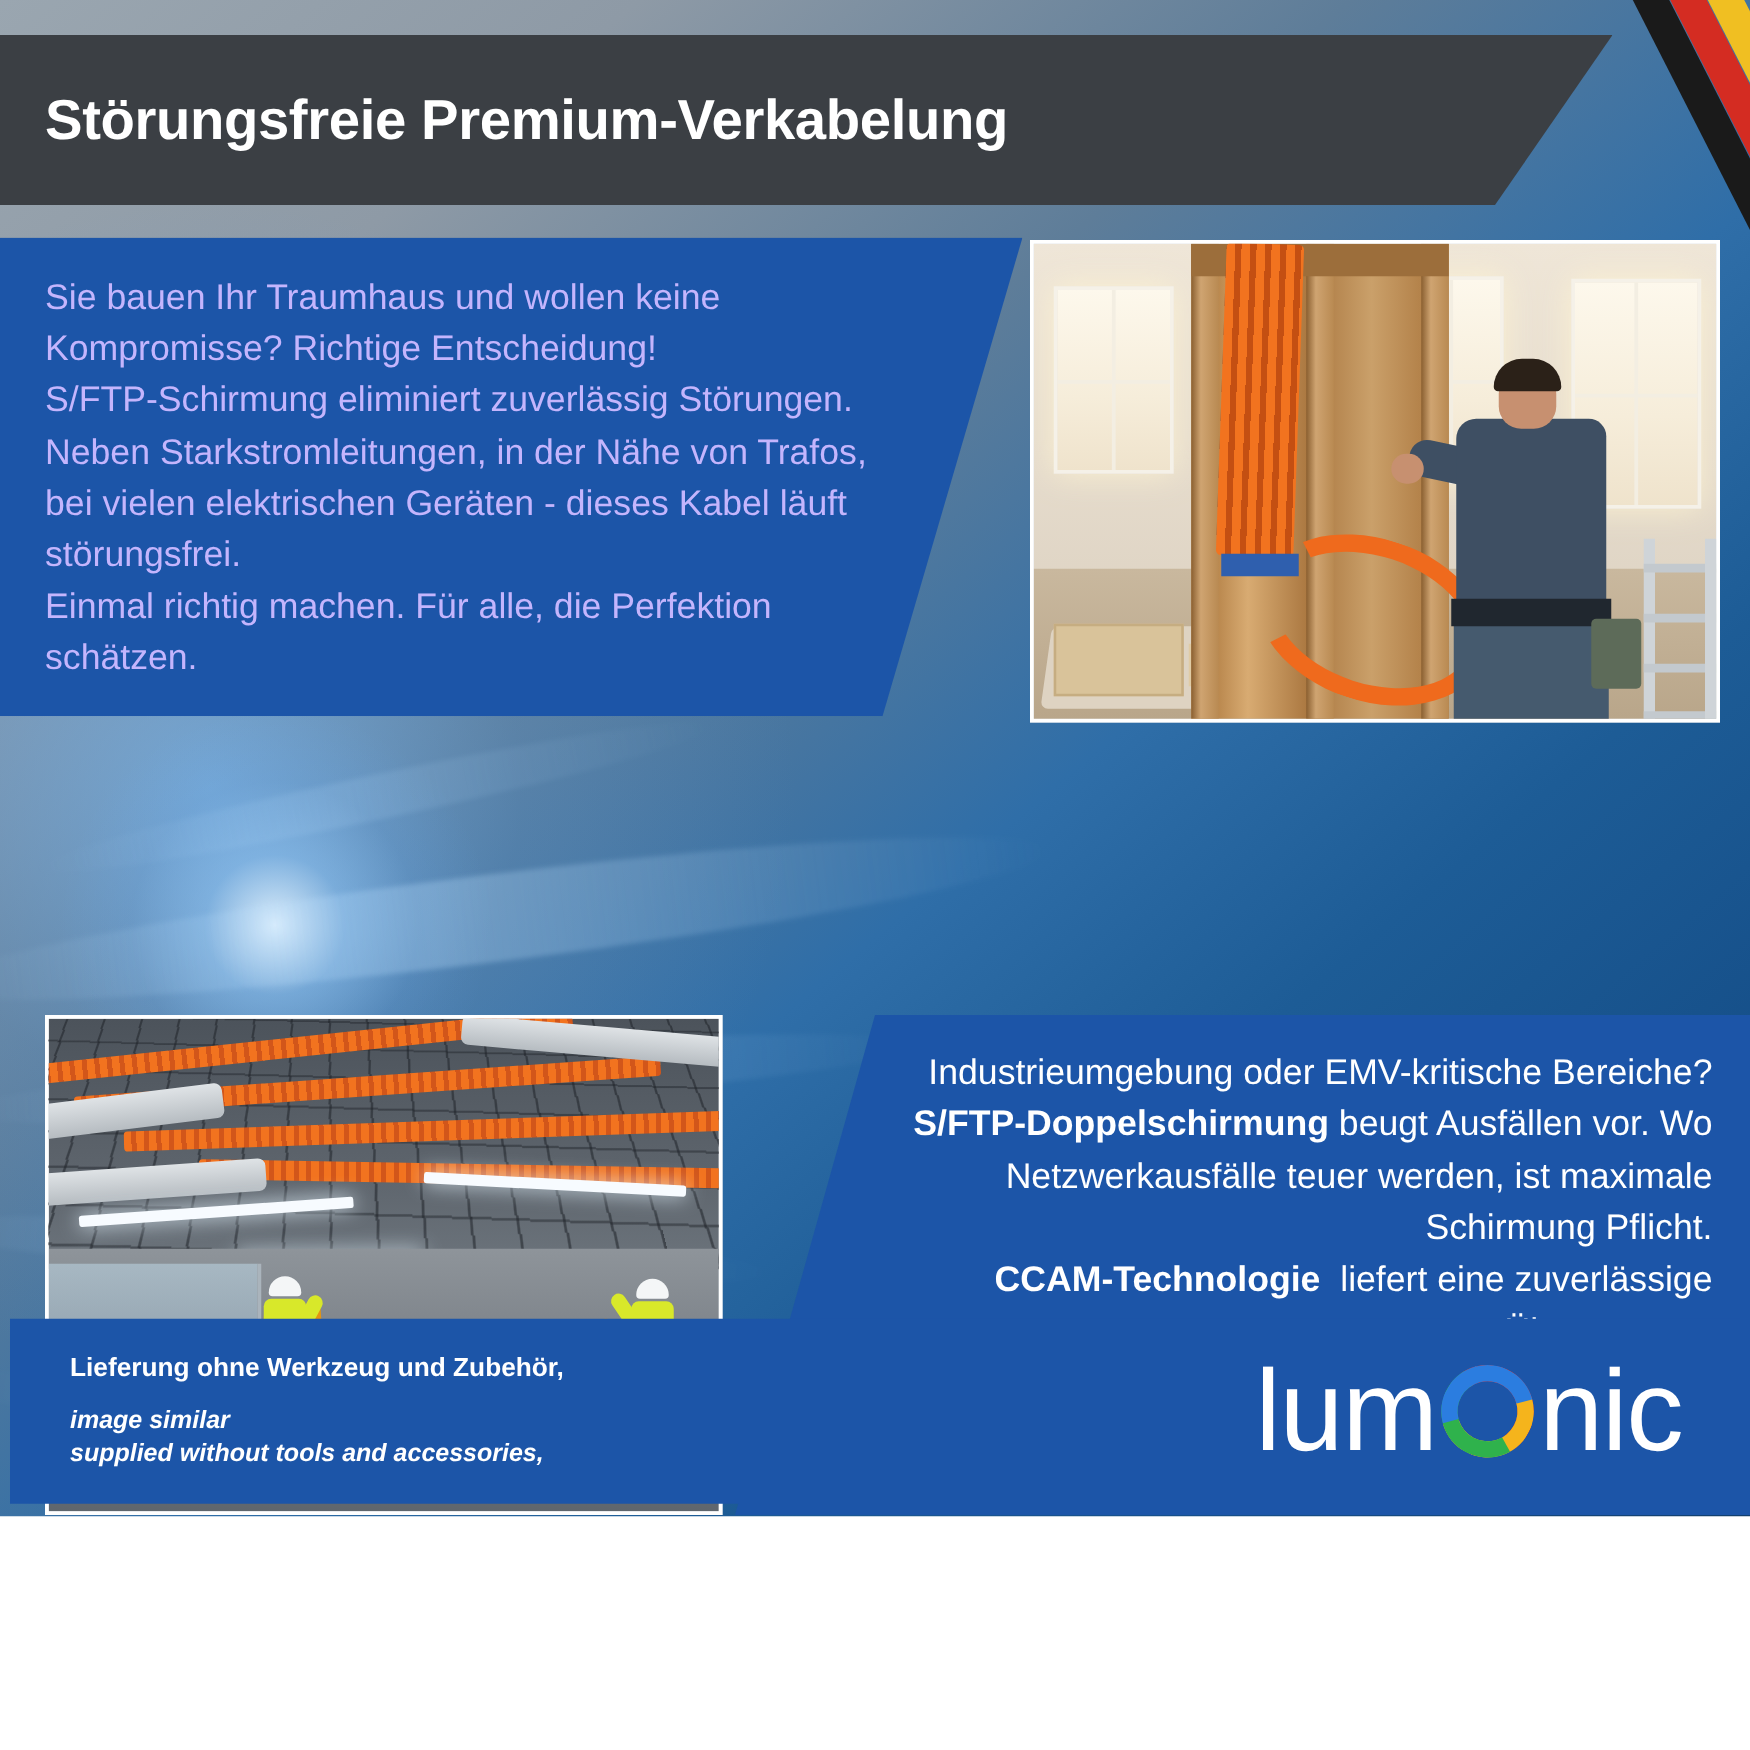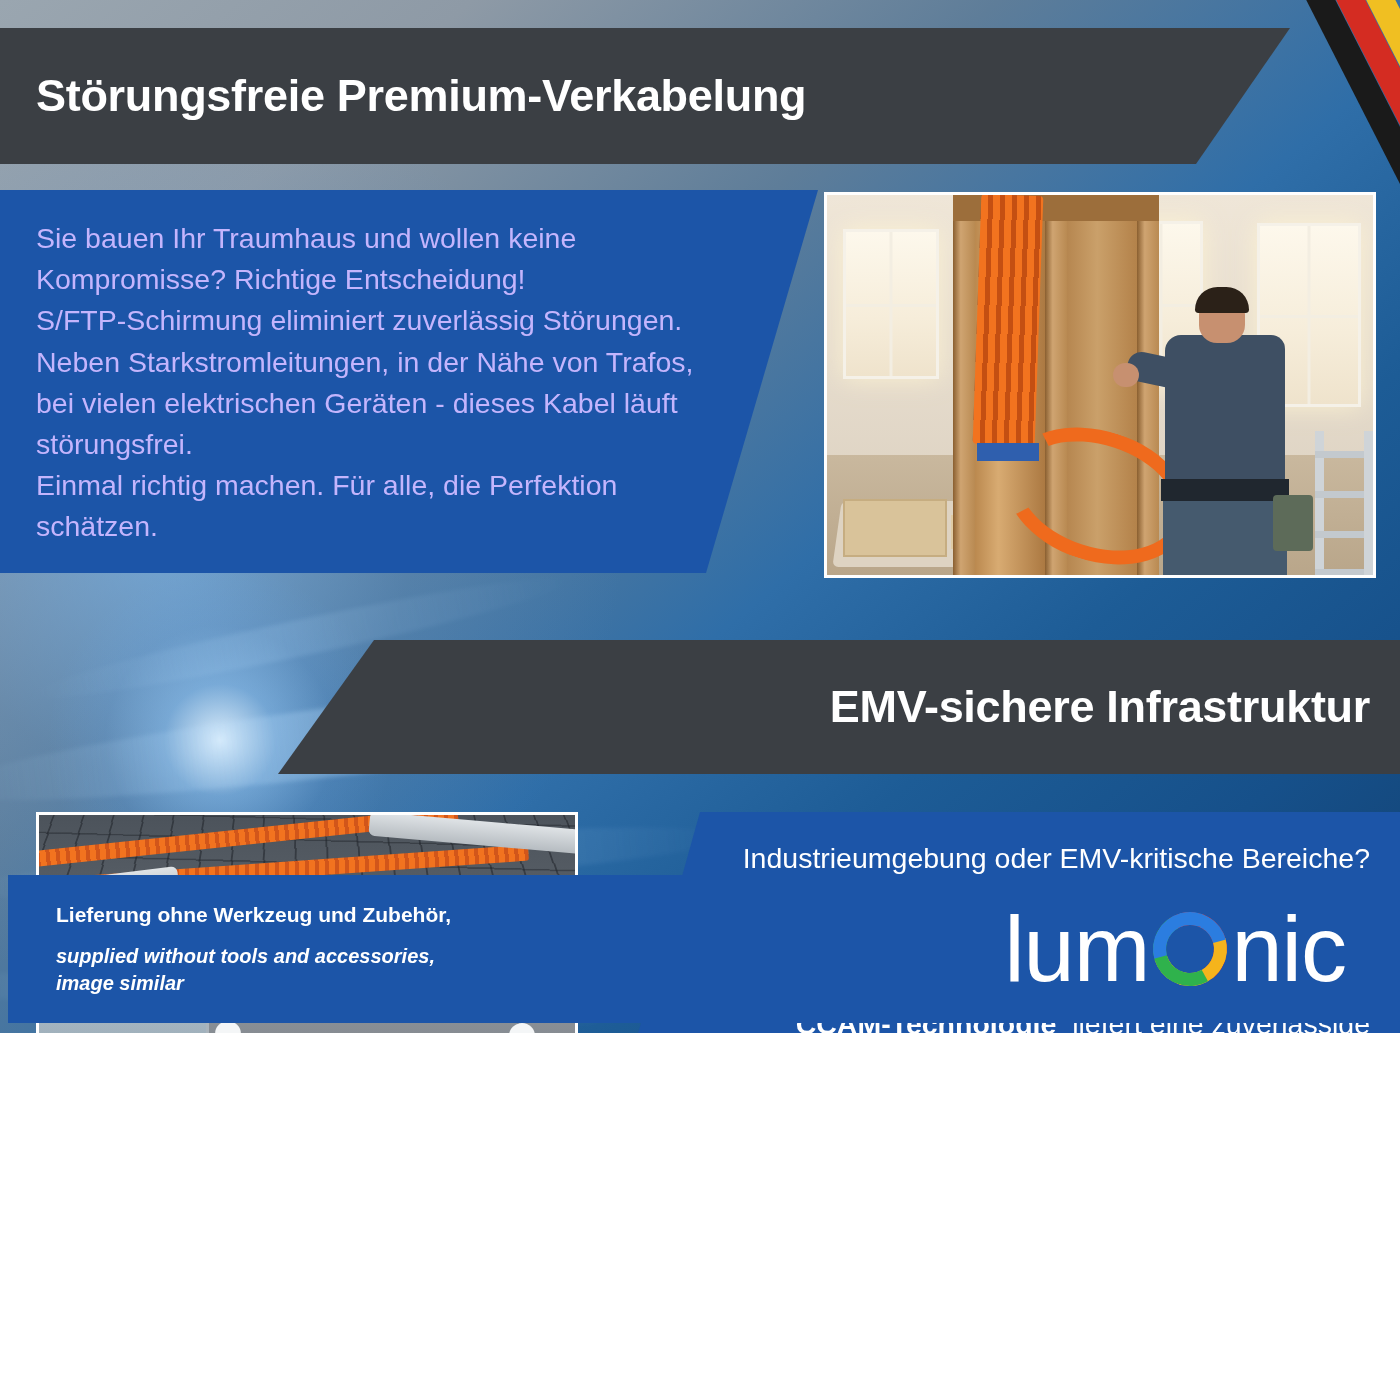--- a/index.html
+++ b/index.html
@@ -7,21 +7,21 @@
   html, body {
     width: 1400px;
     height: 1400px;
     overflow: hidden;
     font-family: "Liberation Sans", sans-serif;
   }
 
   #page {
     position: relative;
     width: 1400px;
-    height: 1033px;
+    height: 1213px;
     background:
       radial-gradient(circle at 12% 52%, rgba(120,190,255,0.55) 0%, rgba(90,160,230,0.18) 18%, rgba(0,0,0,0) 34%),
       linear-gradient(140deg, #9aa6b0 0%, #8e9aa6 18%, #5e7d99 38%, #2f6ea8 56%, #1d5c96 70%, #16508a 84%, #123f6e 100%);
     overflow: hidden;
   }
 
   
   .streak {
     position: absolute;
     border-radius: 50%;
@@ -434,23 +434,20 @@
     <div class="p1-worker-arm"></div>
     <div class="p1-worker-hand"></div>
     <div class="p1-worker-pants"></div>
     <div class="p1-worker-body"></div>
     <div class="p1-worker-belt"></div>
     <div class="p1-tool"></div>
     <div class="p1-worker-head"></div>
     <div class="p1-worker-hair"></div>
   </div>
 
-  <div class="banner-mid">
-    <div class="title">EMV-sichere Infrastruktur</div>
-  </div>
 
   <div class="photo photo-2">
     <div class="p2-ceiling"></div>
     <div class="p2-grid"></div>
 
     <div class="p2-tray" style="left:-10px; top:14px; width:430px; transform:rotate(-6deg);"></div>
     <div class="p2-tray" style="left:20px; top:46px; width:470px; transform:rotate(-4deg);"></div>
     <div class="p2-tray" style="left:60px; top:82px; width:480px; transform:rotate(-2deg);"></div>
     <div class="p2-tray" style="left:120px; top:116px; width:420px; transform:rotate(1deg);"></div>
 
@@ -509,22 +506,22 @@
   <div class="text-block-2">
     <p>Industrieumgebung oder EMV-kritische Bereiche?<br><b>S/FTP-Doppelschirmung</b> beugt Ausfällen vor. Wo Netzwerkausfälle teuer werden, ist maximale Schirmung Pflicht.<br><b>CCAM-Technologie</b> &nbsp;liefert eine zuverlässige Übertragung.<br>Eine Investition in Betriebssicherheit.</p>
   </div>
 
   <div class="footer">
     <div class="footer-text">
       <div class="de">
         <div>Lieferung ohne Werkzeug und Zubehör,</div>
       </div>
       <div class="en">
+        <div>image similar</div>
         <div>supplied without tools and accessories,</div>
-        <div>image similar</div>
       </div>
     </div>
 
     <div class="logo">
       <span>lum</span>
       <span class="o-ring">
         <span class="seg s1"></span>
         <span class="seg s2"></span>
         <span class="seg s3"></span>
         <span class="seg s4"></span>

